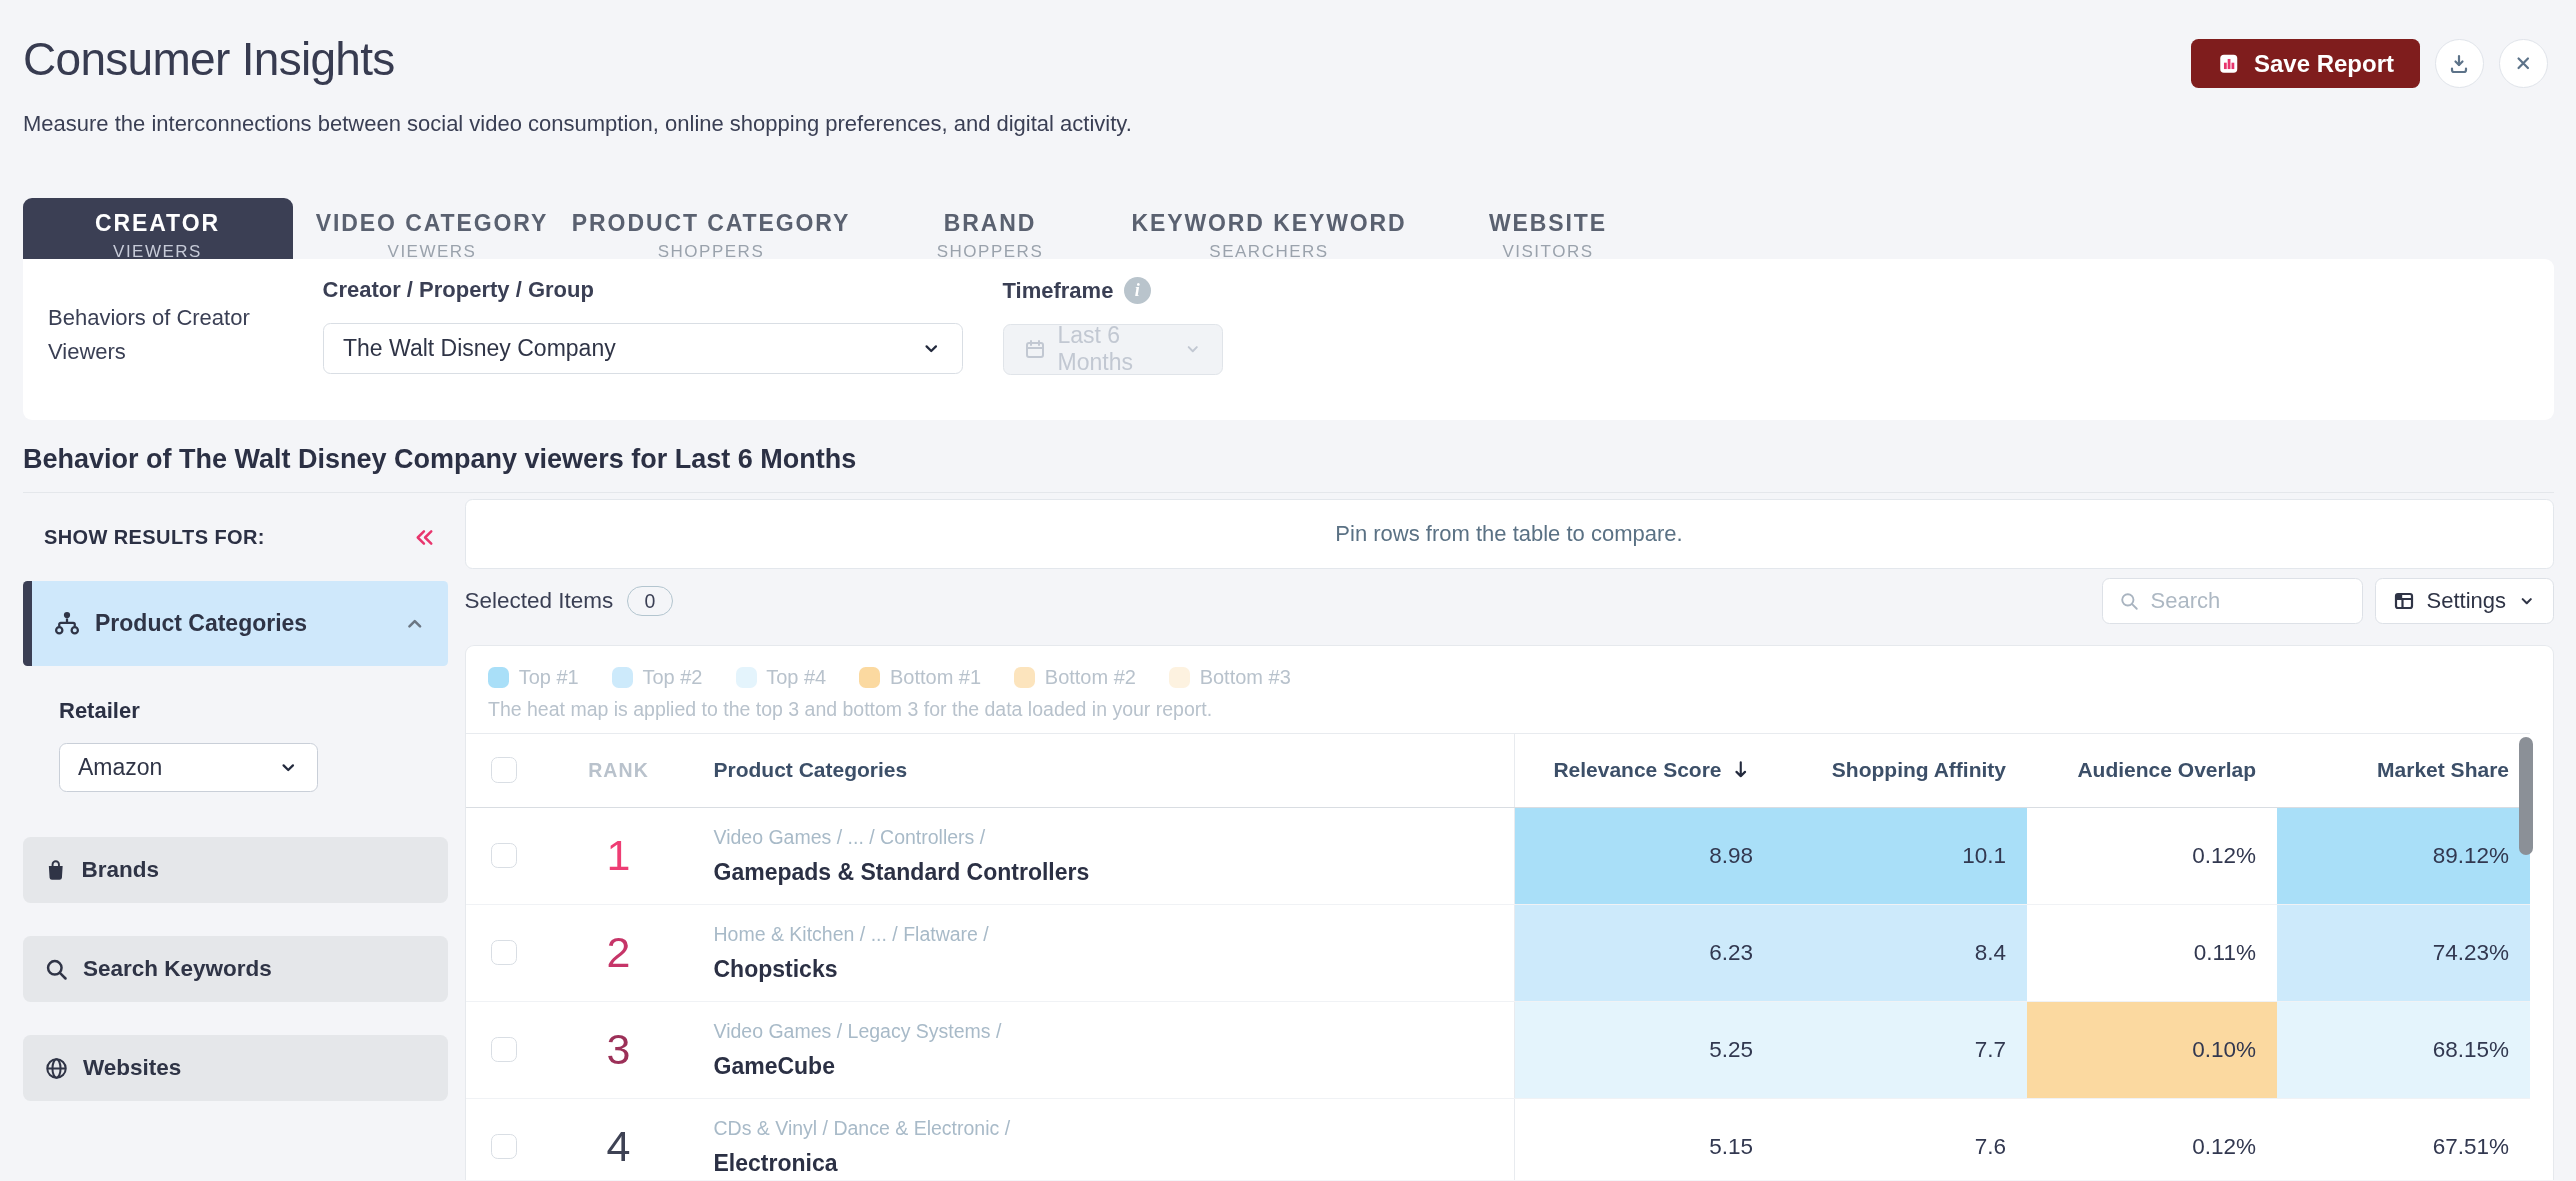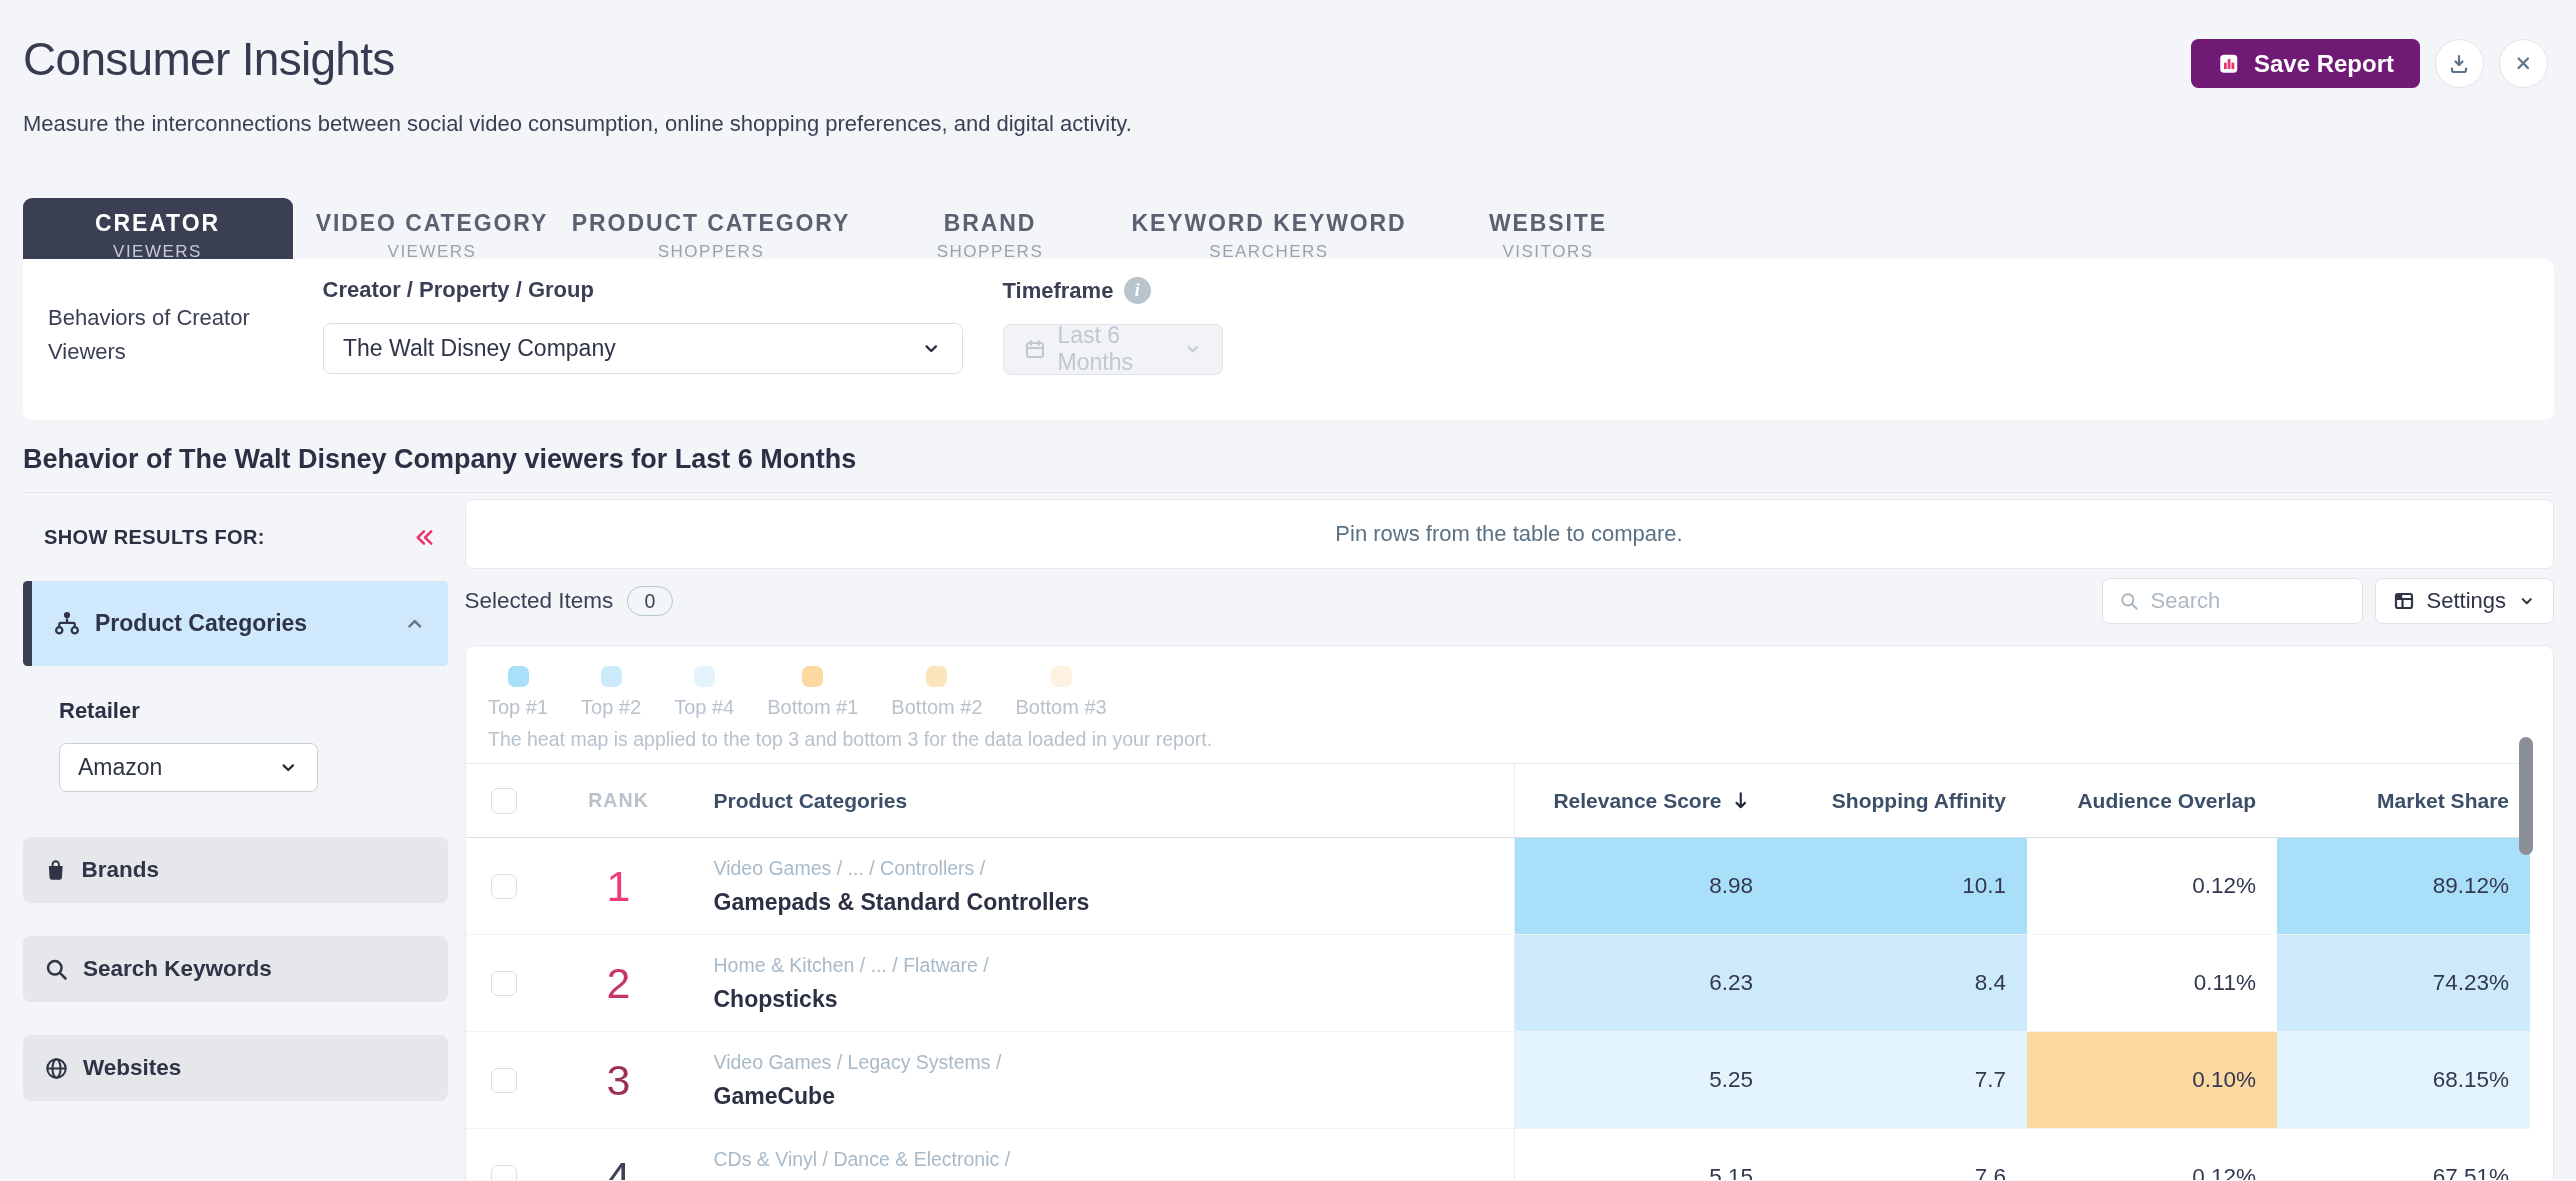--- a/index.html
+++ b/index.html
@@ -11,21 +11,21 @@
   }
   .page { width:2576px; height:1182px; position:relative; overflow:hidden; }
 
   
   .header { position:relative; padding:31.5px 28.5px 0 23px; }
   .page-title { font-size:46px; font-weight:500; color:#373b50; letter-spacing:-0.7px; }
   .page-subtitle { margin-top:25.5px; font-size:22px; color:#3a3f54; }
   .header-actions { position:absolute; top:39px; right:28.5px; display:flex; align-items:center; gap:15px; }
   .save-btn {
     display:flex; align-items:center; gap:12px; height:49px; padding:0 25.5px;
-    background:#701a75; color:#fff; border:none; border-radius:7.5px;
+    background:#7f1d1d; color:#fff; border:none; border-radius:7.5px;
     font-size:24px; font-weight:700; font-family:inherit; cursor:pointer;
   }
   .circle-btn {
     width:49px; height:49px; border-radius:50%; background:#fff;
     border:1.5px solid #e0e4ea; color:#5d7389;
     display:flex; align-items:center; justify-content:center; cursor:pointer;
   }
 
   
   .tabs { display:flex; margin:61px 22.5px 0 22.5px; height:61px; }
@@ -115,21 +115,21 @@
     font-size:22px; color:#2f3446; font-family:inherit;
   }
 
   
   .table-card {
     position:relative; margin-top:21px; background:#fff;
     border:0.7px solid #e6e9ed; border-bottom:none; border-radius:9px 9px 0 0;
     padding-top:19.5px; height:535px; overflow:hidden;
   }
   .legend { display:flex; align-items:center; gap:33px; padding:0 22.5px; }
-  .legend-item { display:flex; align-items:center; gap:9.7px;flex-direction:column; }
+  .legend-item { display:flex; align-items:center; gap:9.7px; }
   .legend-swatch { width:21px; height:21px; border-radius:6.7px; }
   .legend-label { font-size:20px; color:#b8c2cc; }
   .legend-note { margin-top:9px; padding-left:22.5px; font-size:19.5px; color:#b8c2cc; }
 
   .tgrid { display:grid; grid-template-columns:67px 172px 1fr 259px 253px 250px 253px; margin-right:22.5px; }
   .tgrid .cb-cell { display:flex; align-items:center; padding-left:25.5px; }
   .checkbox { width:25.5px; height:25.5px; background:#fff; border:1.5px solid #d9dee4; border-radius:6.7px; cursor:pointer; }
   .cat-border { border-right:0.7px solid #e8ebef; }
 
   .thead { margin-top:12px; height:75px; border-top:0.7px solid #e8ebef; border-bottom:1.5px solid #d9dde2; }

